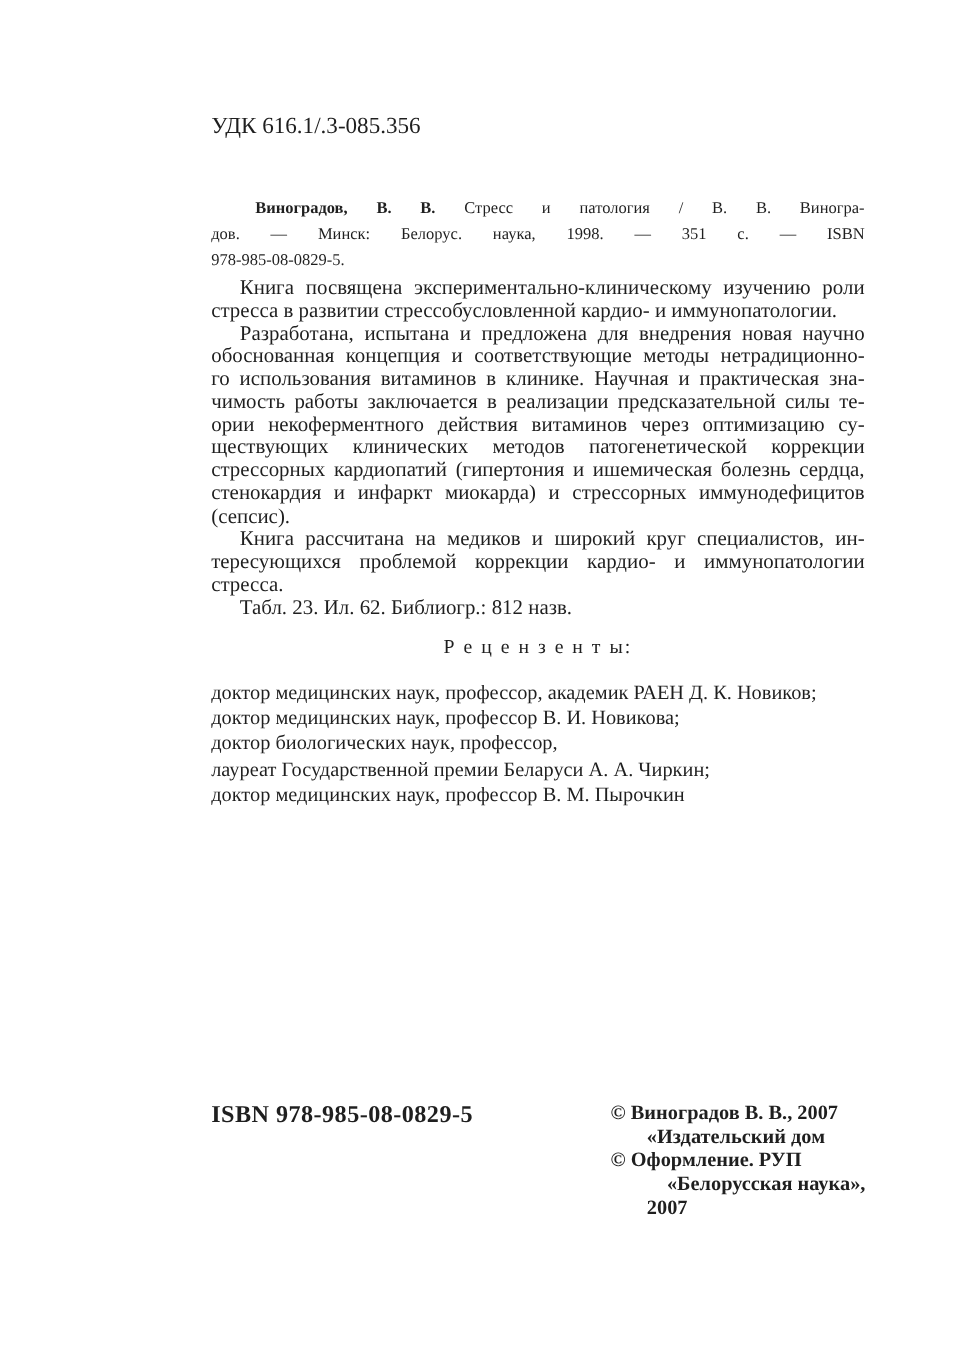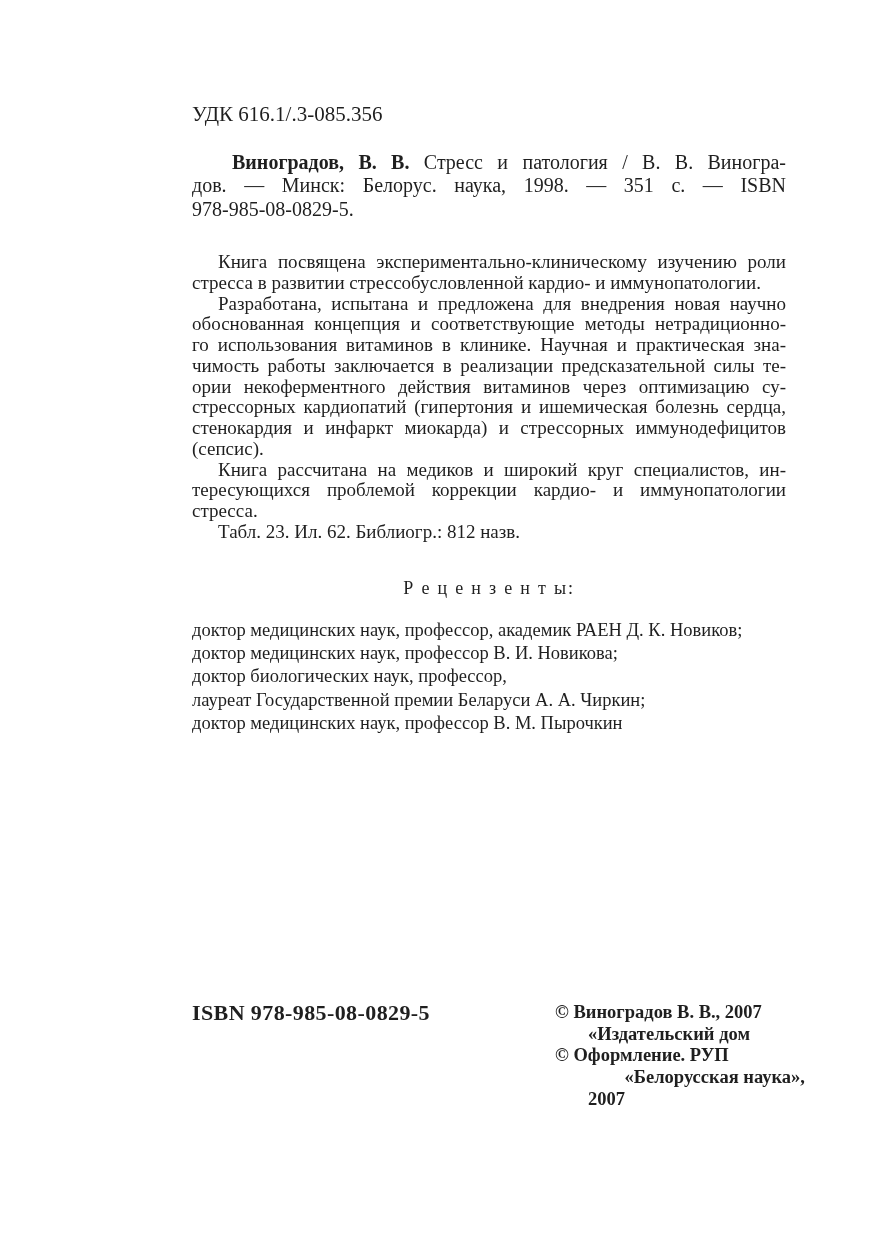--- a/index.html
+++ b/index.html
@@ -15,33 +15,33 @@
     font-family: "Liberation Serif", "DejaVu Serif", serif;
     color: #1f1f1f;
     overflow: hidden;
   }
   .abs { position: absolute; }
   .content-col { left: 192px; width: 594px; }
 
   
   .ln { text-align: justify; text-align-last: justify; white-space: normal; }
   .ln.last { text-align-last: left; }
-  .ln.left { text-align: right; text-align-last: left; }
+  .ln.left { text-align: center; text-align-last: left; }
   .ind { padding-left: 26px; }
   .bib-ind { padding-left: 40px; }
   .q-ind { padding-left: 33px; }
 
   .udk {
     top: 102px;
     font-size: 21px;
     line-height: 24px;
   }
   .bib {
-    top: 151px;
-    font-size: 20px;
+    top: 179px;
+    font-size: 15px;
     line-height: 23.4px;
   }
   .bib b { font-weight: bold; }
   .annotation {
     top: 252px;
     font-size: 19px;
     line-height: 20.75px;
   }
   .annotation .para { margin: 0; }
   .reviewers-heading {
@@ -88,20 +88,21 @@
     <div class="para">
       <div class="ln ind">Книга посвящена экспериментально-клиническому изучению роли</div>
       <div class="ln last">стресса в развитии стрессобусловленной кардио- и иммунопатологии.</div>
     </div>
     <div class="para">
       <div class="ln ind">Разработана, испытана и предложена для внедрения новая научно</div>
       <div class="ln">обоснованная концепция и соответствующие методы нетрадиционно-</div>
       <div class="ln">го использования витаминов в клинике. Научная и практическая зна-</div>
       <div class="ln">чимость работы заключается в реализации предсказательной силы те-</div>
       <div class="ln">ории некоферментного действия витаминов через оптимизацию су-</div>
+      <div class="ln">ществующих клинических методов патогенетической коррекции</div>
       <div class="ln">стрессорных кардиопатий (гипертония и ишемическая болезнь сердца,</div>
       <div class="ln">стенокардия и инфаркт миокарда) и стрессорных иммунодефицитов</div>
       <div class="ln last">(сепсис).</div>
     </div>
     <div class="para">
       <div class="ln ind">Книга рассчитана на медиков и широкий круг специалистов, ин-</div>
       <div class="ln">тересующихся проблемой коррекции кардио- и иммунопатологии</div>
       <div class="ln last">стресса.</div>
     </div>
     <div class="para">

